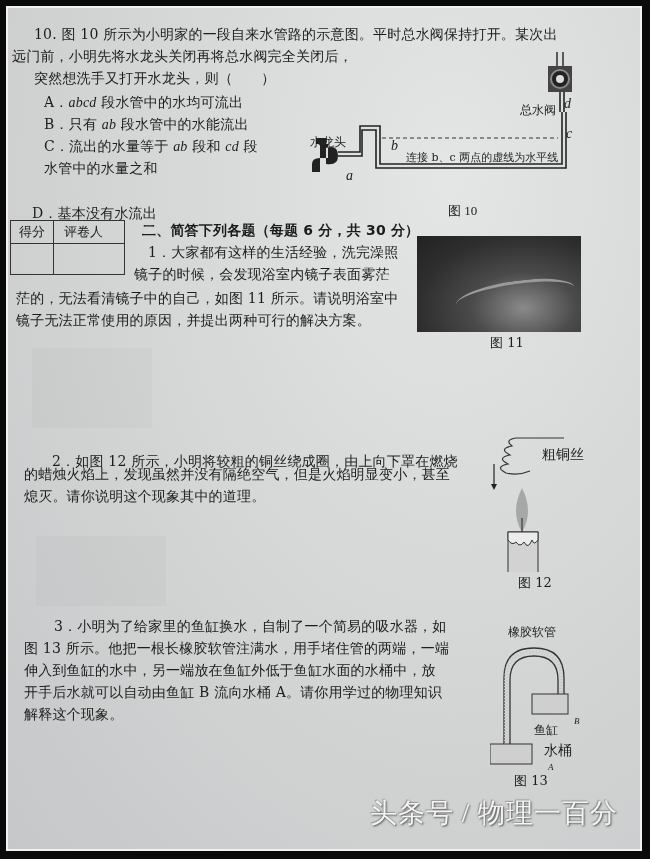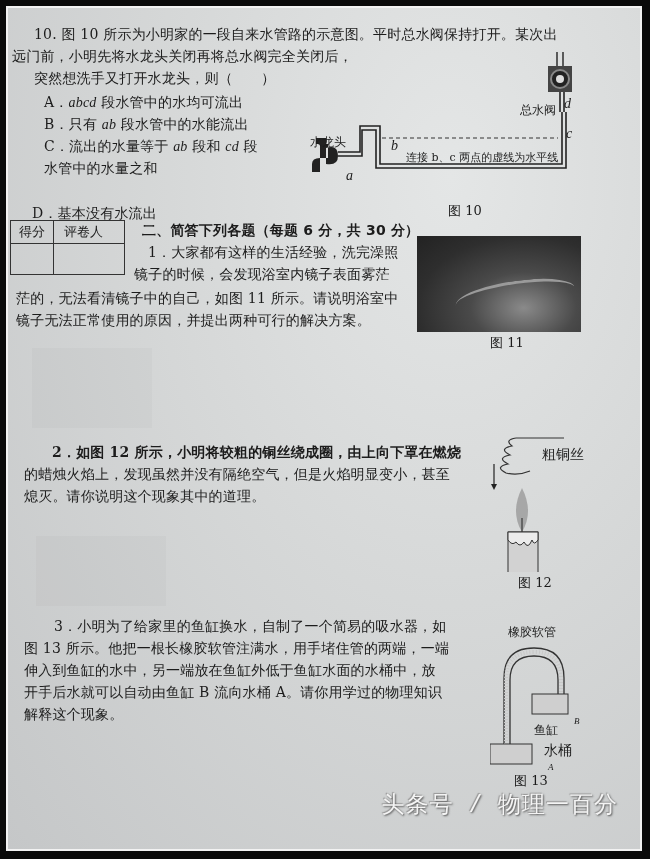--- a/index.html
+++ b/index.html
@@ -13,22 +13,22 @@
   .i { font-style:italic; font-family:"Liberation Serif",serif; }
   .b { font-weight:bold; font-family:"DejaVu Sans","Liberation Sans",sans-serif;text-align:center; }
   .cap { position:absolute; font-size:13px; white-space:nowrap; }
   .small { position:absolute; font-size:12px; white-space:nowrap; }
   table.score { position:absolute; left:2px; top:212px; border-collapse:collapse; }
   table.score td { border:1px solid #333; height:22px; font-size:13px; padding:0 8px; }
   table.score tr.blank td { height:30px; }
   .photo { position:absolute; left:409px; top:228px; width:164px; height:96px;
            background: radial-gradient(ellipse at 65% 75%, #8a8a8a 0%, #4a4a4a 35%, #2e2e2e 70%, #222 100%); }
   .photo .hand { position:absolute; left:38px; top:45px; width:120px; height:28px; border-top:3px solid #9a9a9a; border-radius:60% 40% 0 0; transform:rotate(-6deg); }
-  .watermark { position:absolute; right:22px; bottom:29px; font-family:Liberation Mono, monospace;
-               font-size:23px; color:#f4f4f4; text-shadow:1px 1px 2px #555, -1px -1px 1px #999; letter-spacing:1px; }
+  .watermark { position:absolute; right:22px; bottom:18px; font-family:Liberation Serif, serif;
+               font-size:27px; color:#f4f4f4; text-shadow:1px 1px 2px #555, -1px -1px 1px #999; letter-spacing:1px; }
 </style>
 </head>
 <body>
 
 <div class="frame"></div>
 <div class="page">
   <div class="ghost" style="left:24px;top:340px;width:120px;height:80px;"></div>
   <div class="ghost" style="left:28px;top:528px;width:130px;height:70px;"></div>
 
   <div class="t" style="left:26px;top:16px;">10. 图 10 所示为小明家的一段自来水管路的示意图。平时总水阀保持打开。某次出</div>
@@ -59,21 +59,21 @@
       <line x1="268" y1="40" x2="268" y2="60" stroke="#222" stroke-width="1.6"></line>
       <path d="M20,92 h10 v-6 h-10 z M24,92 v14 h8 v-14 z M30,96 q12,-4 12,8 q0,10 -12,8 z M16,112 q0,-6 8,-6 v14 h-8 z" fill="#222"></path>
     </svg>
     <div class="small" style="left:302px;top:126px;text-align:center;">水龙头</div>
     <div class="small" style="left:512px;top:58px;margin-top:36px;">总水阀</div>
     <div class="small i" style="left:338px;top:160px;font-size:14px;">a</div>
     <div class="small i" style="left:383px;top:130px;font-size:14px;">b</div>
     <div class="small i" style="left:558px;top:118px;font-size:14px;">c</div>
     <div class="small i" style="left:556px;top:88px;font-size:14px;">d</div>
     <div class="small" style="left:398px;top:142px;font-size:11px;">连接 b、c 两点的虚线为水平线</div>
-    <div class="cap" style="left:440px;top:194px;">图 10</div>
+    <div class="cap" style="left:440px;top:194px;font-family:Liberation Serif, serif;">图 10</div>
   </div>
 
   <table class="score">
     <tbody>
         <tr>
           <td>得分</td>
           <td style="padding:0 10px 0 10px;width:50px;">评卷人</td>
         </tr>
     <tr class="blank">
           <td></td>
@@ -86,21 +86,21 @@
   <div class="t" style="left:140px;top:234px;">1．大家都有这样的生活经验，洗完澡照</div>
   <div class="t" style="left:126px;top:256px;">镜子的时候，会发现浴室内镜子表面雾茫</div>
   <div class="t" style="left:8px;top:280px;">茫的，无法看清镜子中的自己，如图 11 所示。请说明浴室中</div>
   <div class="t" style="left:8px;top:302px;">镜子无法正常使用的原因，并提出两种可行的解决方案。</div>
 
   <div class="photo">
       <div class="hand"></div>
     </div>
   <div class="cap" style="left:482px;top:326px;">图 11</div>
 
-  <div class="t" style="left:44px;top:434px;font-weight:bold;">2．如图 12 所示，小明将较粗的铜丝绕成圈，由上向下罩在燃烧</div>
+  <div class="t" style="left:44px;top:443px;">2．如图 12 所示，小明将较粗的铜丝绕成圈，由上向下罩在燃烧</div>
   <div class="t" style="left:16px;top:456px;">的蜡烛火焰上，发现虽然并没有隔绝空气，但是火焰明显变小，甚至</div>
   <div class="t" style="left:16px;top:478px;">熄灭。请你说明这个现象其中的道理。</div>
 
   <div>
     <svg style="position:absolute;left:478px;top:424px;" width="80" height="140">
       <line x1="30" y1="6" x2="78" y2="6" stroke="#333" stroke-width="1"></line>
       <path d="M30,6 q-12,2 -4,8 q-14,3 -2,9 q-14,3 -2,9 q-14,3 -2,9 q12,3 24,-2" fill="none" stroke="#333" stroke-width="1.2"></path>
       <line x1="8" y1="32" x2="8" y2="56" stroke="#222" stroke-width="1.2"></line>
       <path d="M5,52 l3,6 l3,-6 z" fill="#222"></path>
       <path d="M36,100 q-12,-20 0,-44 q12,24 0,44 z" fill="#9a9a9a" opacity="0.8"></path>

